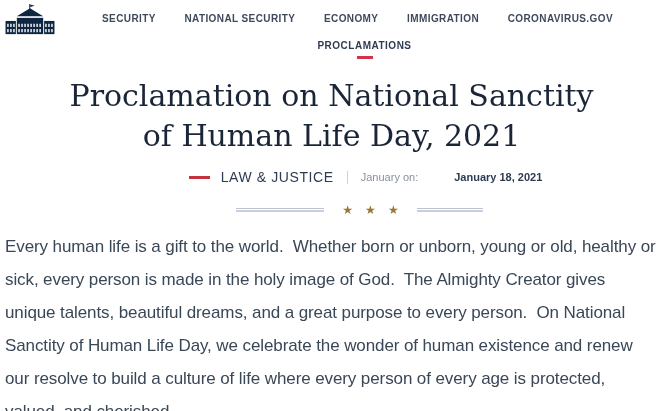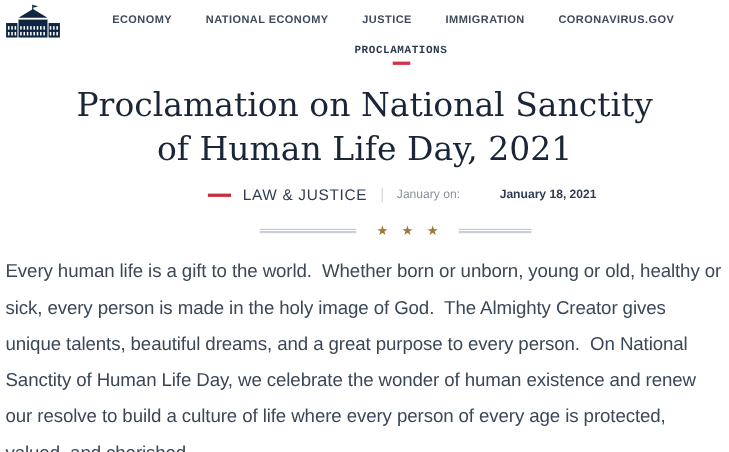--- a/index.html
+++ b/index.html
@@ -21,21 +21,21 @@
   }
   .primary-nav a {
     font-size:10px; font-weight:700; letter-spacing:0.4px;
     color:#3e4a5c; text-decoration:none; white-space:nowrap;
   }
   .subnav {
     margin-top:11px; text-align:center; transform:translateX(33px);
   }
   .subnav-link {
     display:inline-block; font-size:10px; font-weight:700;
-    letter-spacing:0.5px; color:#2e3c52; text-decoration:none; cursor:pointer;font-family:Liberation Mono, monospace;
+    letter-spacing:0.5px; color:#2e3c52; text-decoration:none; cursor:pointer;
   }
   .subnav-underline {
     width:16px; height:3px; background:#d2334b; margin:3px auto 0;
   }
 
   
   .article-title {
     margin-top:17px; text-align:center; white-space:pre-line;
     font-family:"DejaVu Serif", serif; font-weight:400;
     font-size:30px; line-height:40px; color:#1a2638;
@@ -113,23 +113,23 @@
           <rect x="36" y="26.6" width="1.5" height="3.4"></rect>
         <rect x="42.2" y="26.6" width="1.5" height="3.4"></rect>
           <rect x="45.4" y="26.6" width="1.5" height="3.4"></rect>
           <rect x="48.6" y="26.6" width="1.5" height="3.4"></rect>
         <rect x="12" y="13.8" width="28" height="0.8"></rect>
       </g>
     </svg>
   </div>
 
   <nav class="primary-nav">
+    <a href="#">SECURITY</a>
+    <a href="#">NATIONAL SECURITY</a>
     <a href="#">ECONOMY</a>
-    <a href="#">NATIONAL ECONOMY</a>
-    <a href="#">JUSTICE</a>
     <a href="#">IMMIGRATION</a>
     <a href="#">CORONAVIRUS.GOV</a>
   </nav>
 
   <div class="subnav">
     <span class="subnav-link">PROCLAMATIONS</span>
     <div class="subnav-underline"></div>
   </div>
 
 </header>

